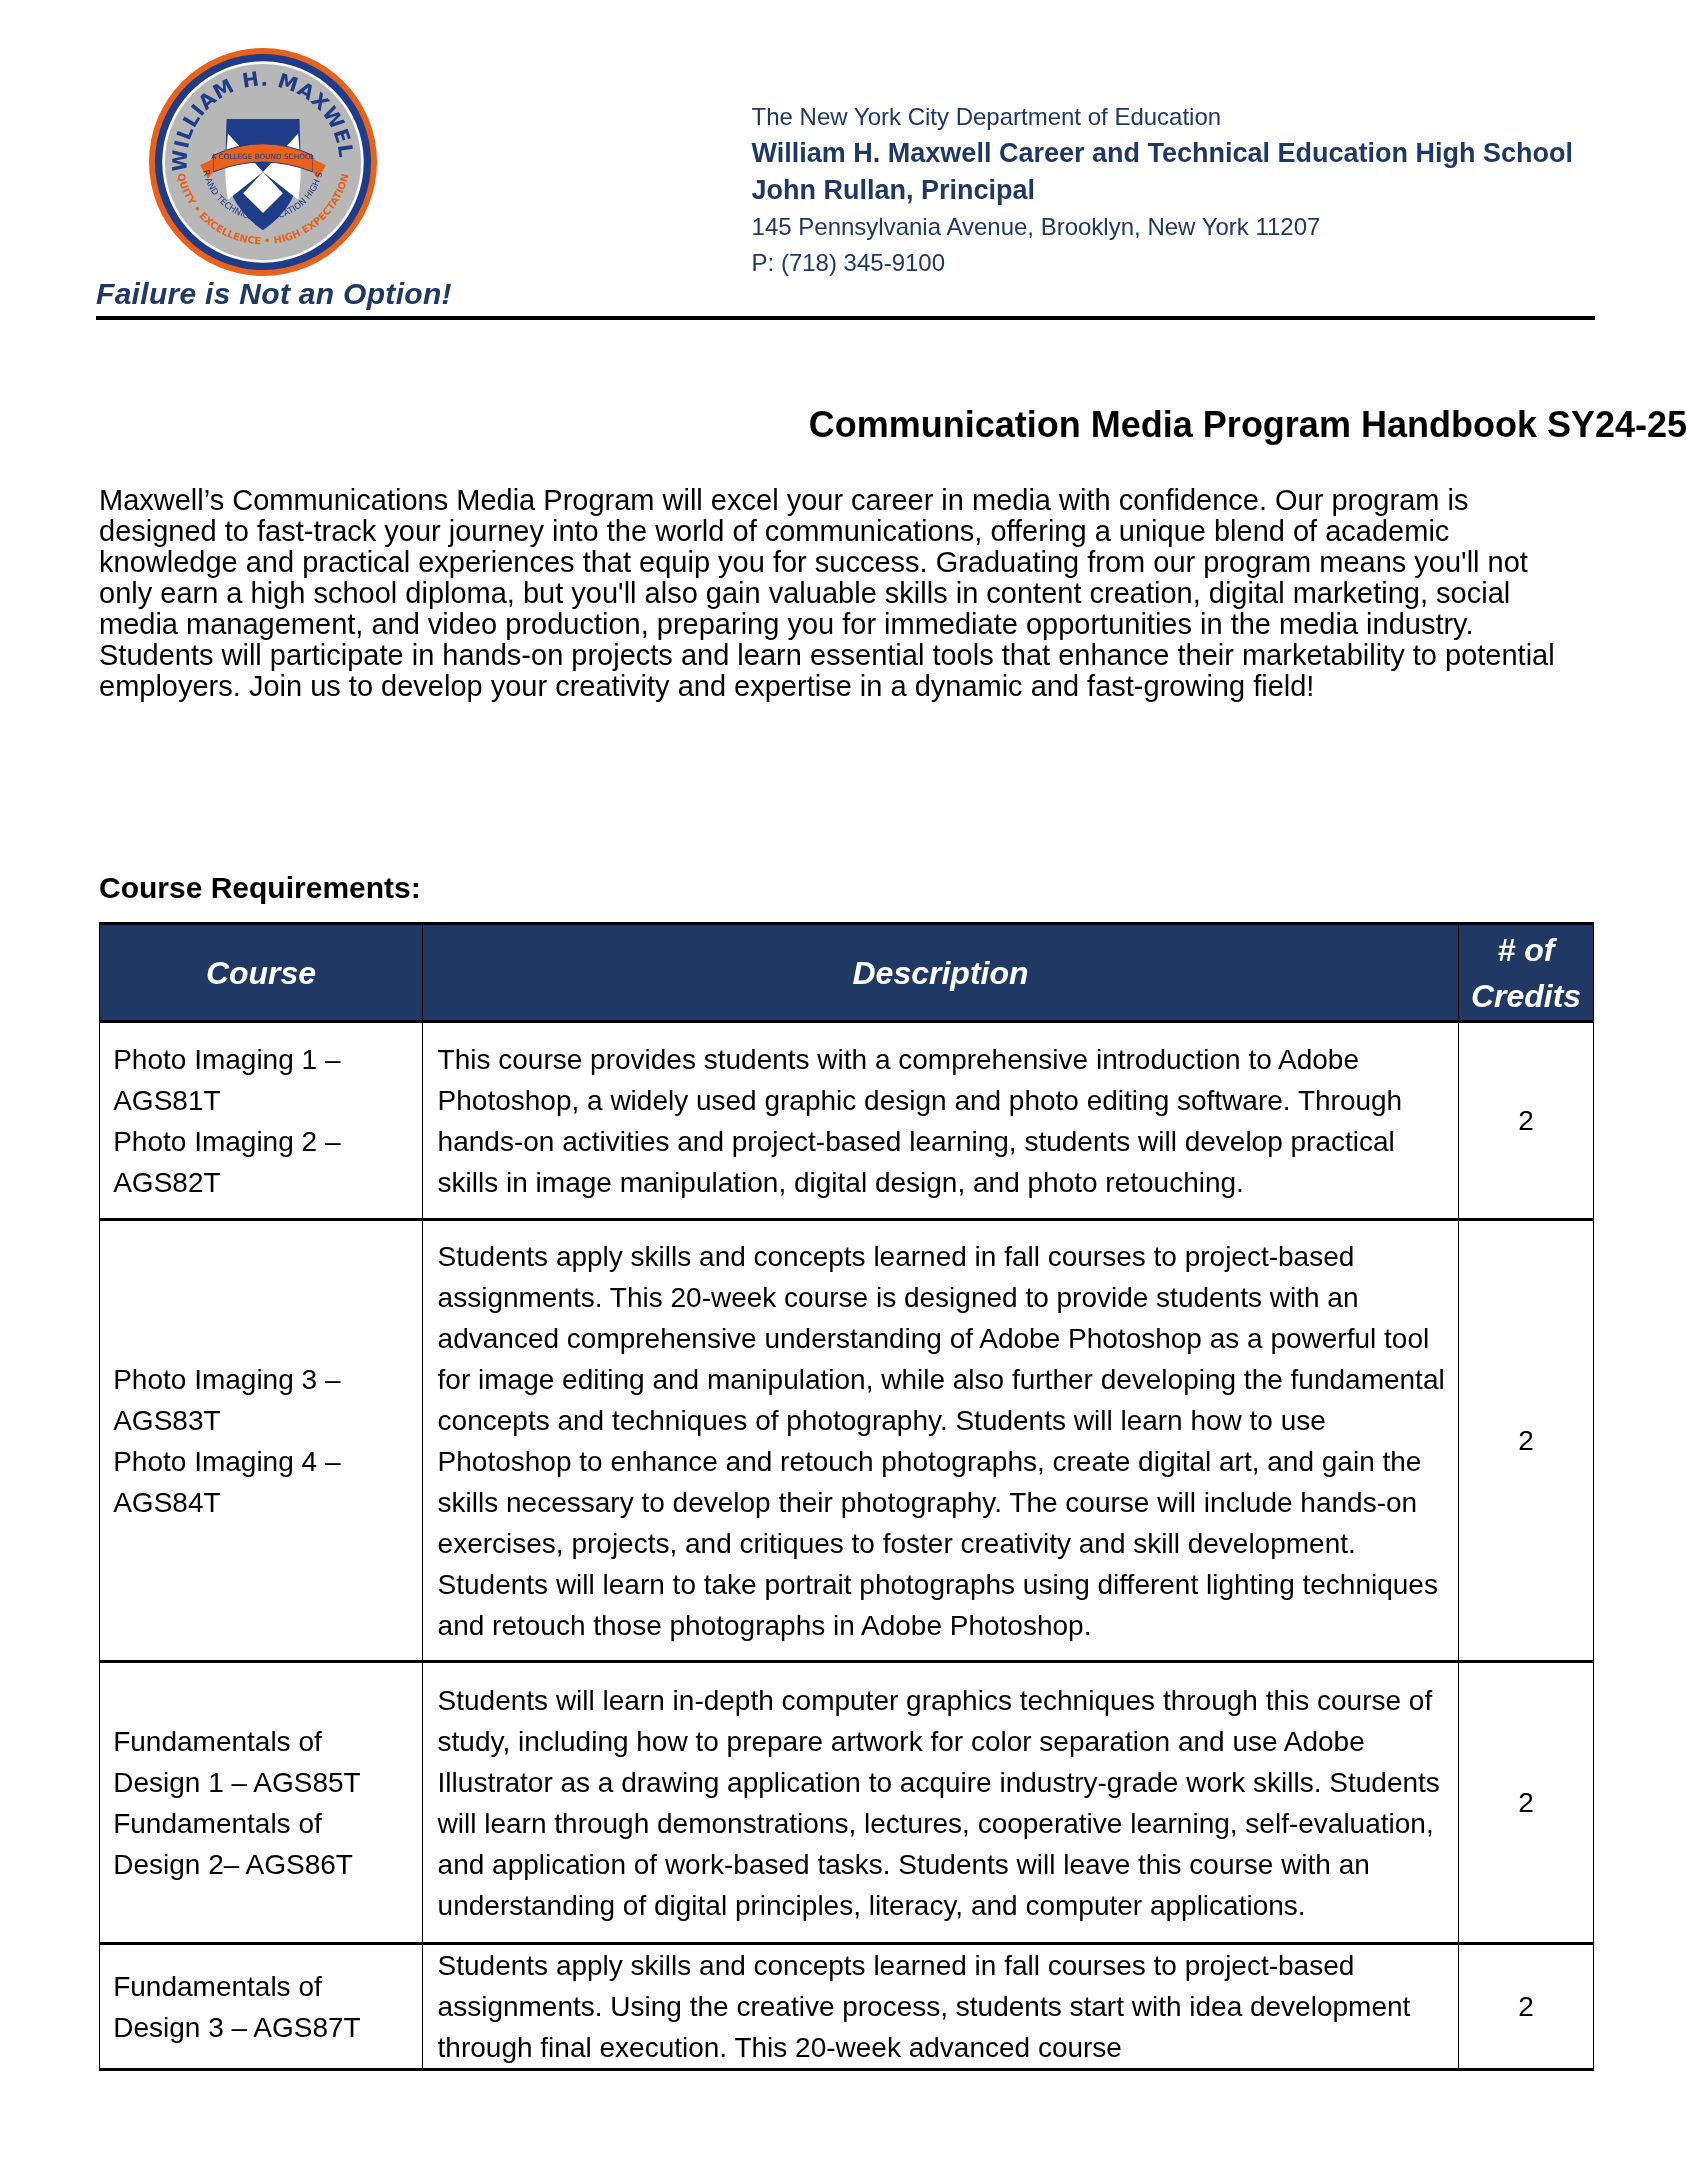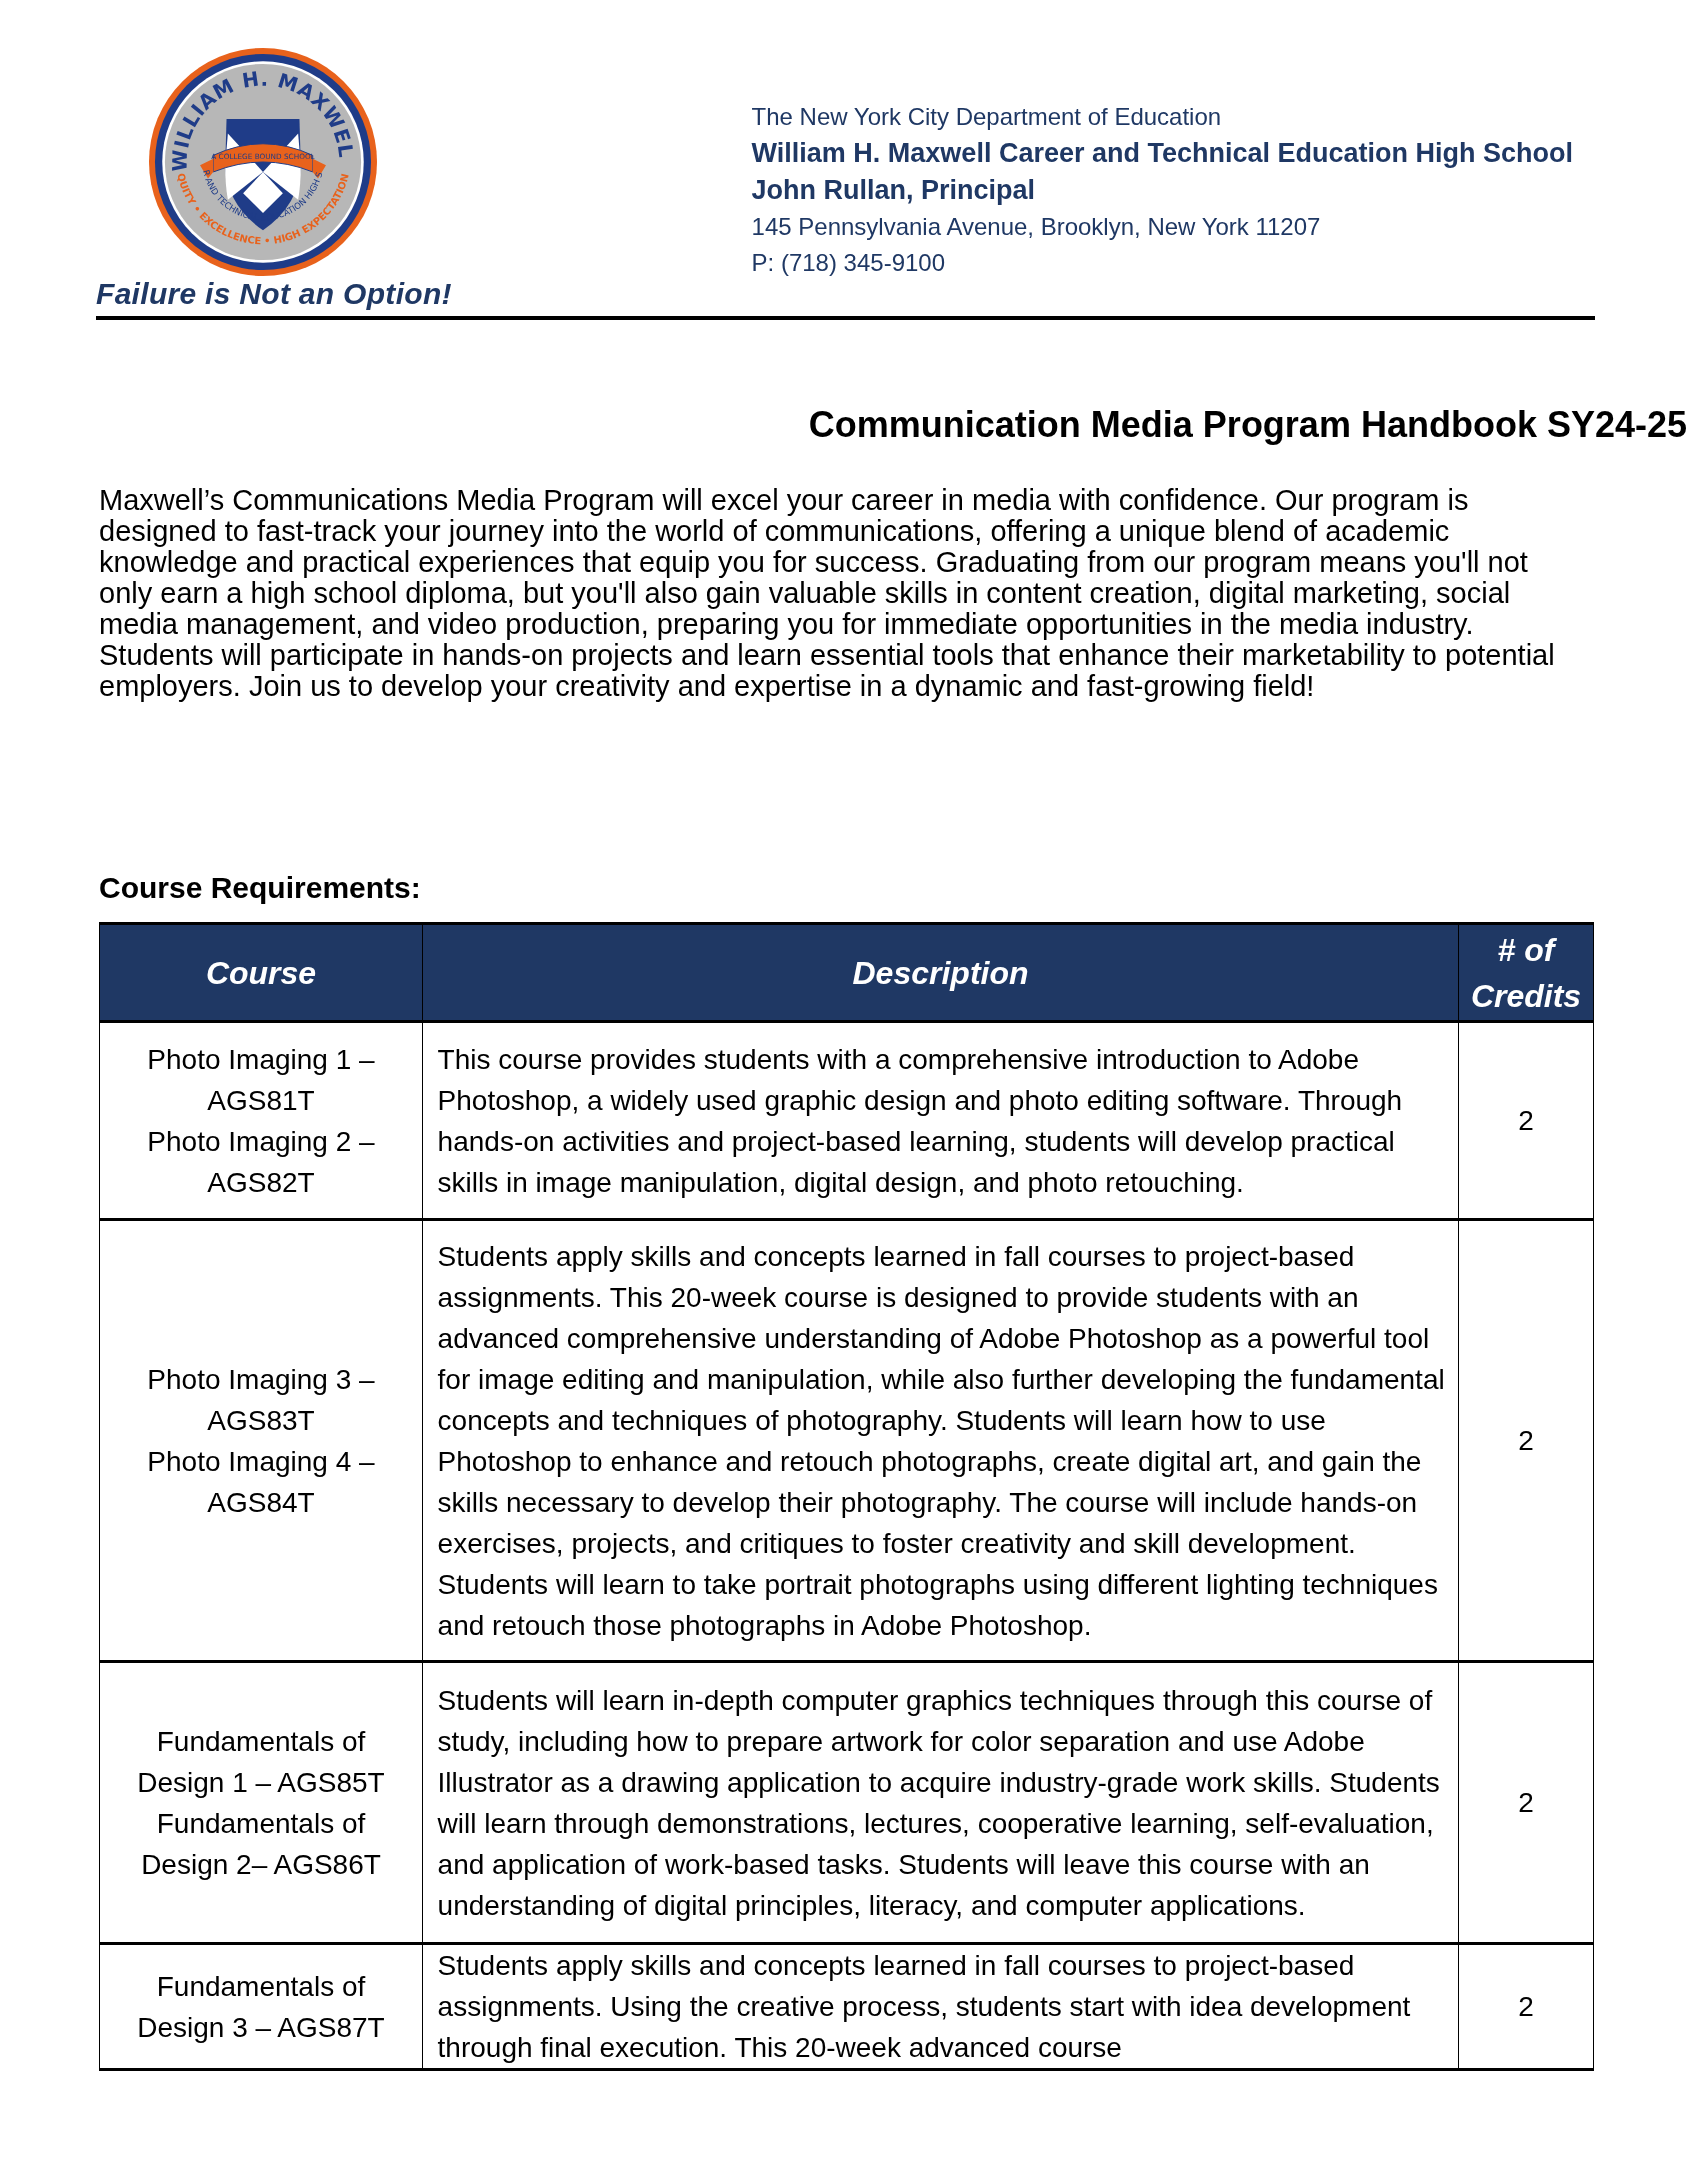--- a/index.html
+++ b/index.html
@@ -31,21 +31,21 @@
                   border-collapse: collapse; table-layout: fixed; }
   .course-table th, .course-table td { border: 1.3px solid #000; }
   .course-table thead tr { border-top: 3.3px solid #000; border-bottom: 3.3px solid #000; font-style: italic; }
   .course-table th { background: #1f3864; color: #ffffff; font-weight: bold; font-size: 32px;
                      line-height: 46px; height: 93px; text-align: center; }
   .course-table tbody tr { border-bottom: 3.3px solid #000; }
   .course-table td { font-size: 28px; line-height: 41px; vertical-align: middle; }
   .col-course { width: 323px; }
   .col-desc { width: 1036px; }
   .col-credits { width: 135px; }
-  td.course-cell { text-align: center; padding: 0 13.2px; }
+  td.course-cell { text-align: left; padding: 0 13.2px; }
   td.desc-cell { padding: 0 13.2px 0 14.6px; }
   td.credits-cell { text-align: center; }
   .course-name { display: block; }
   .course-table tbody tr.row-last { border-bottom: 3.3px solid #000; }
 </style>
 </head>
 <body>
 
 <div class="logo">
   <svg width="232" height="232" viewBox="0 0 350 350">

